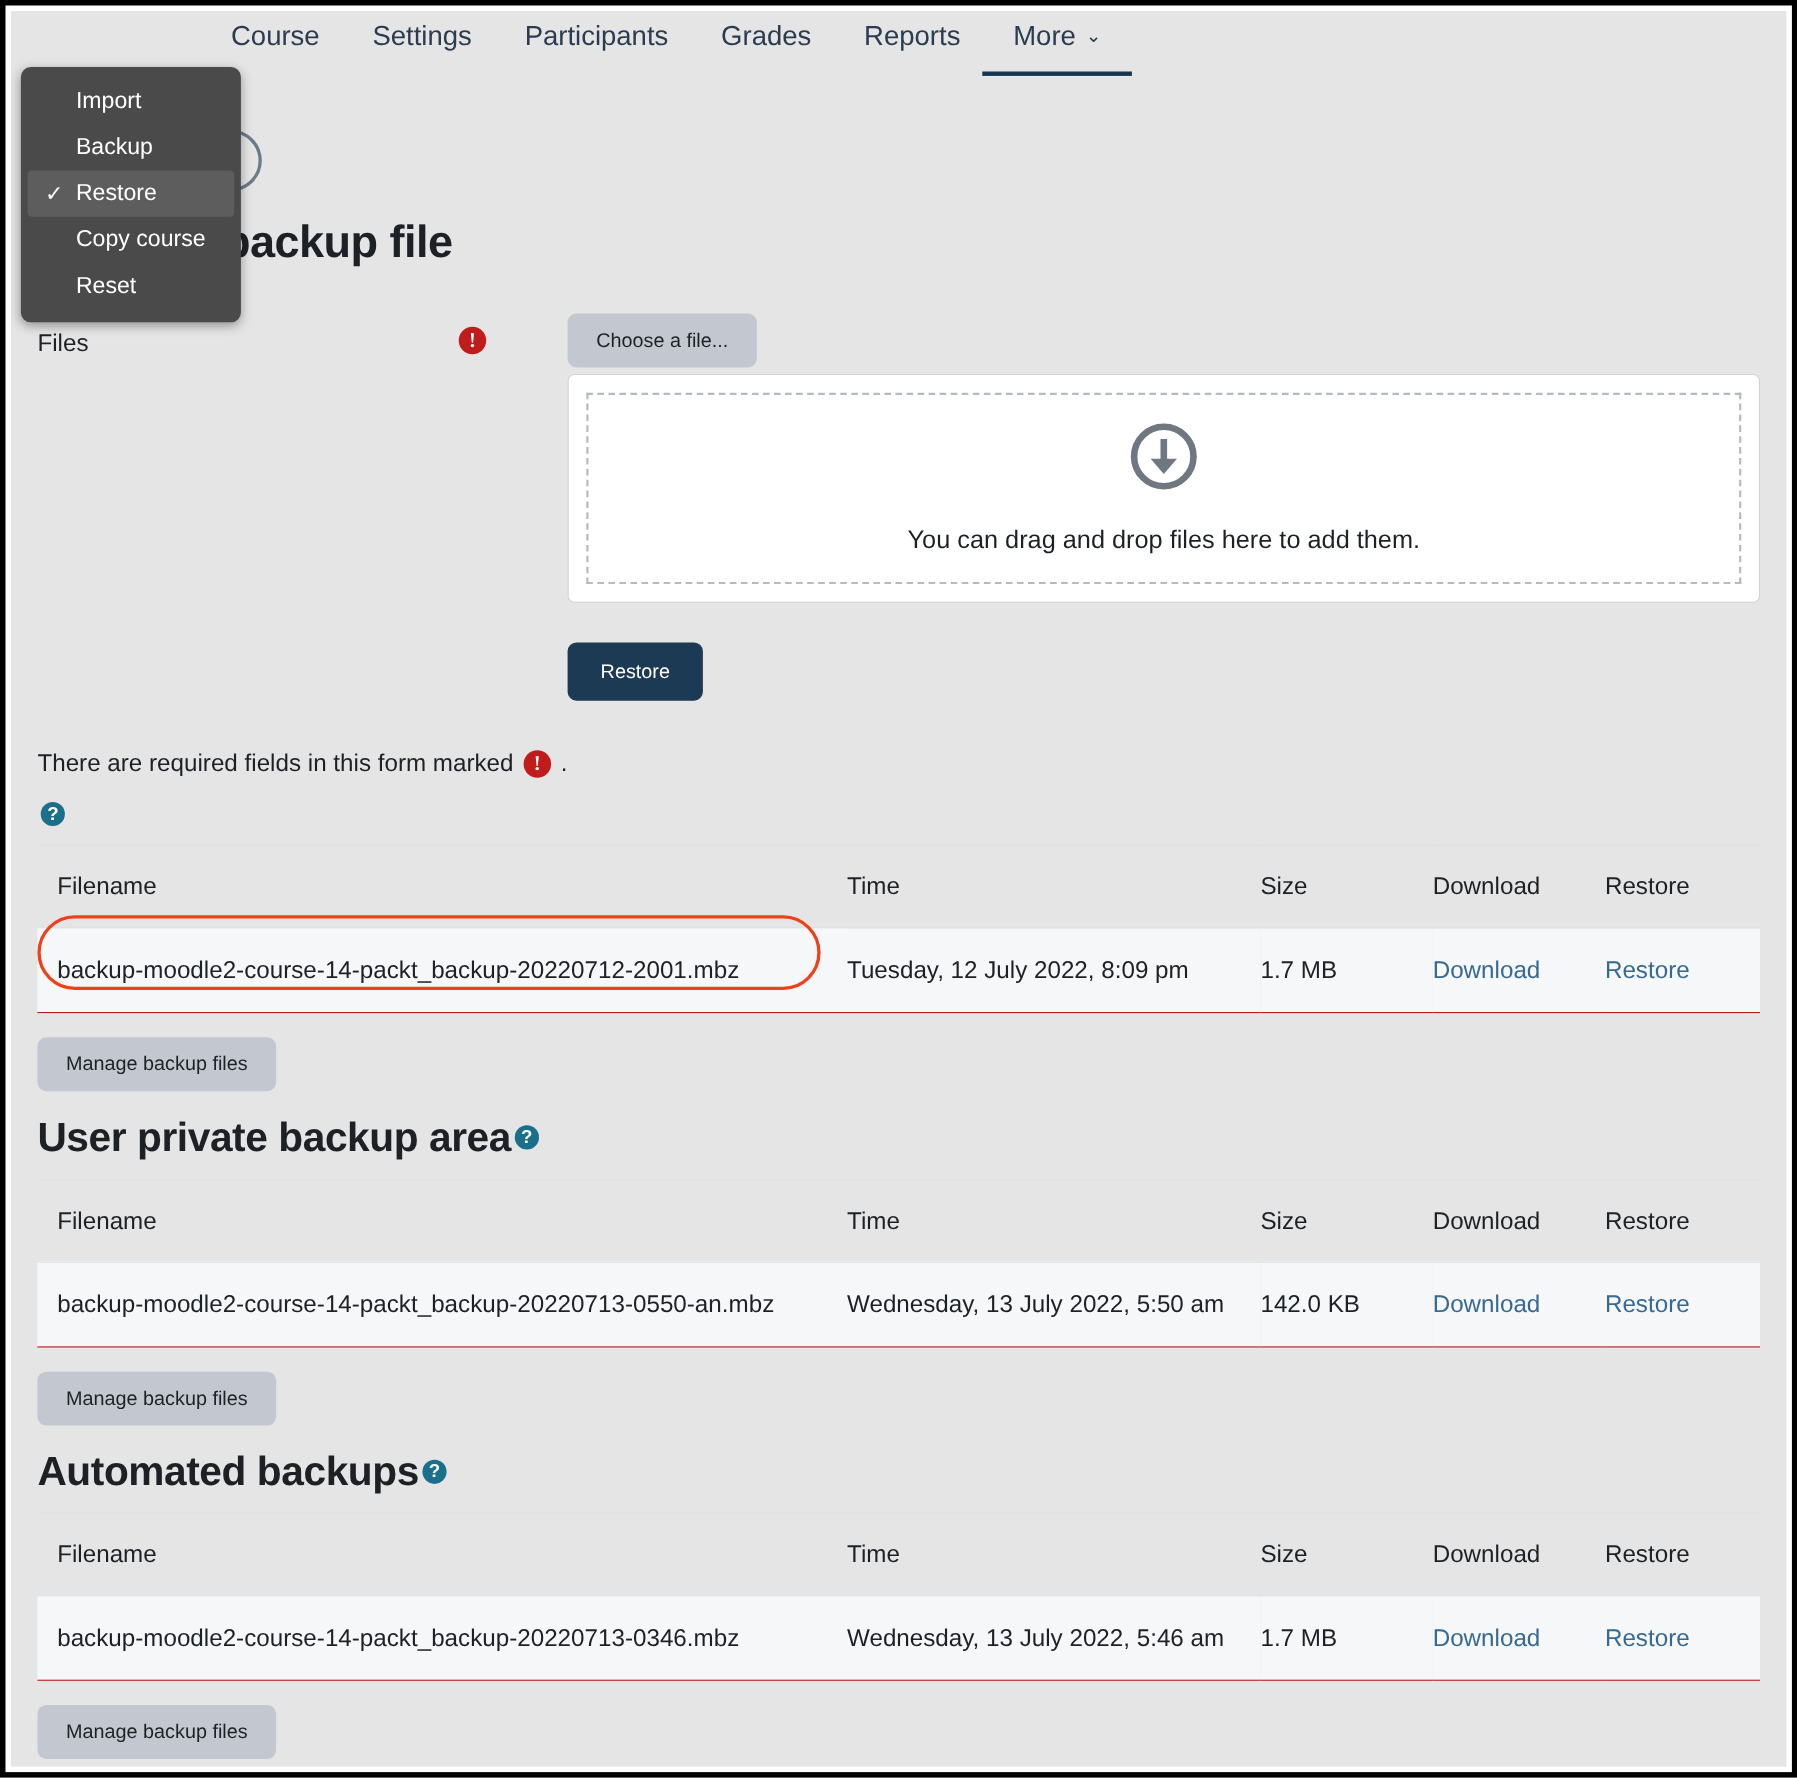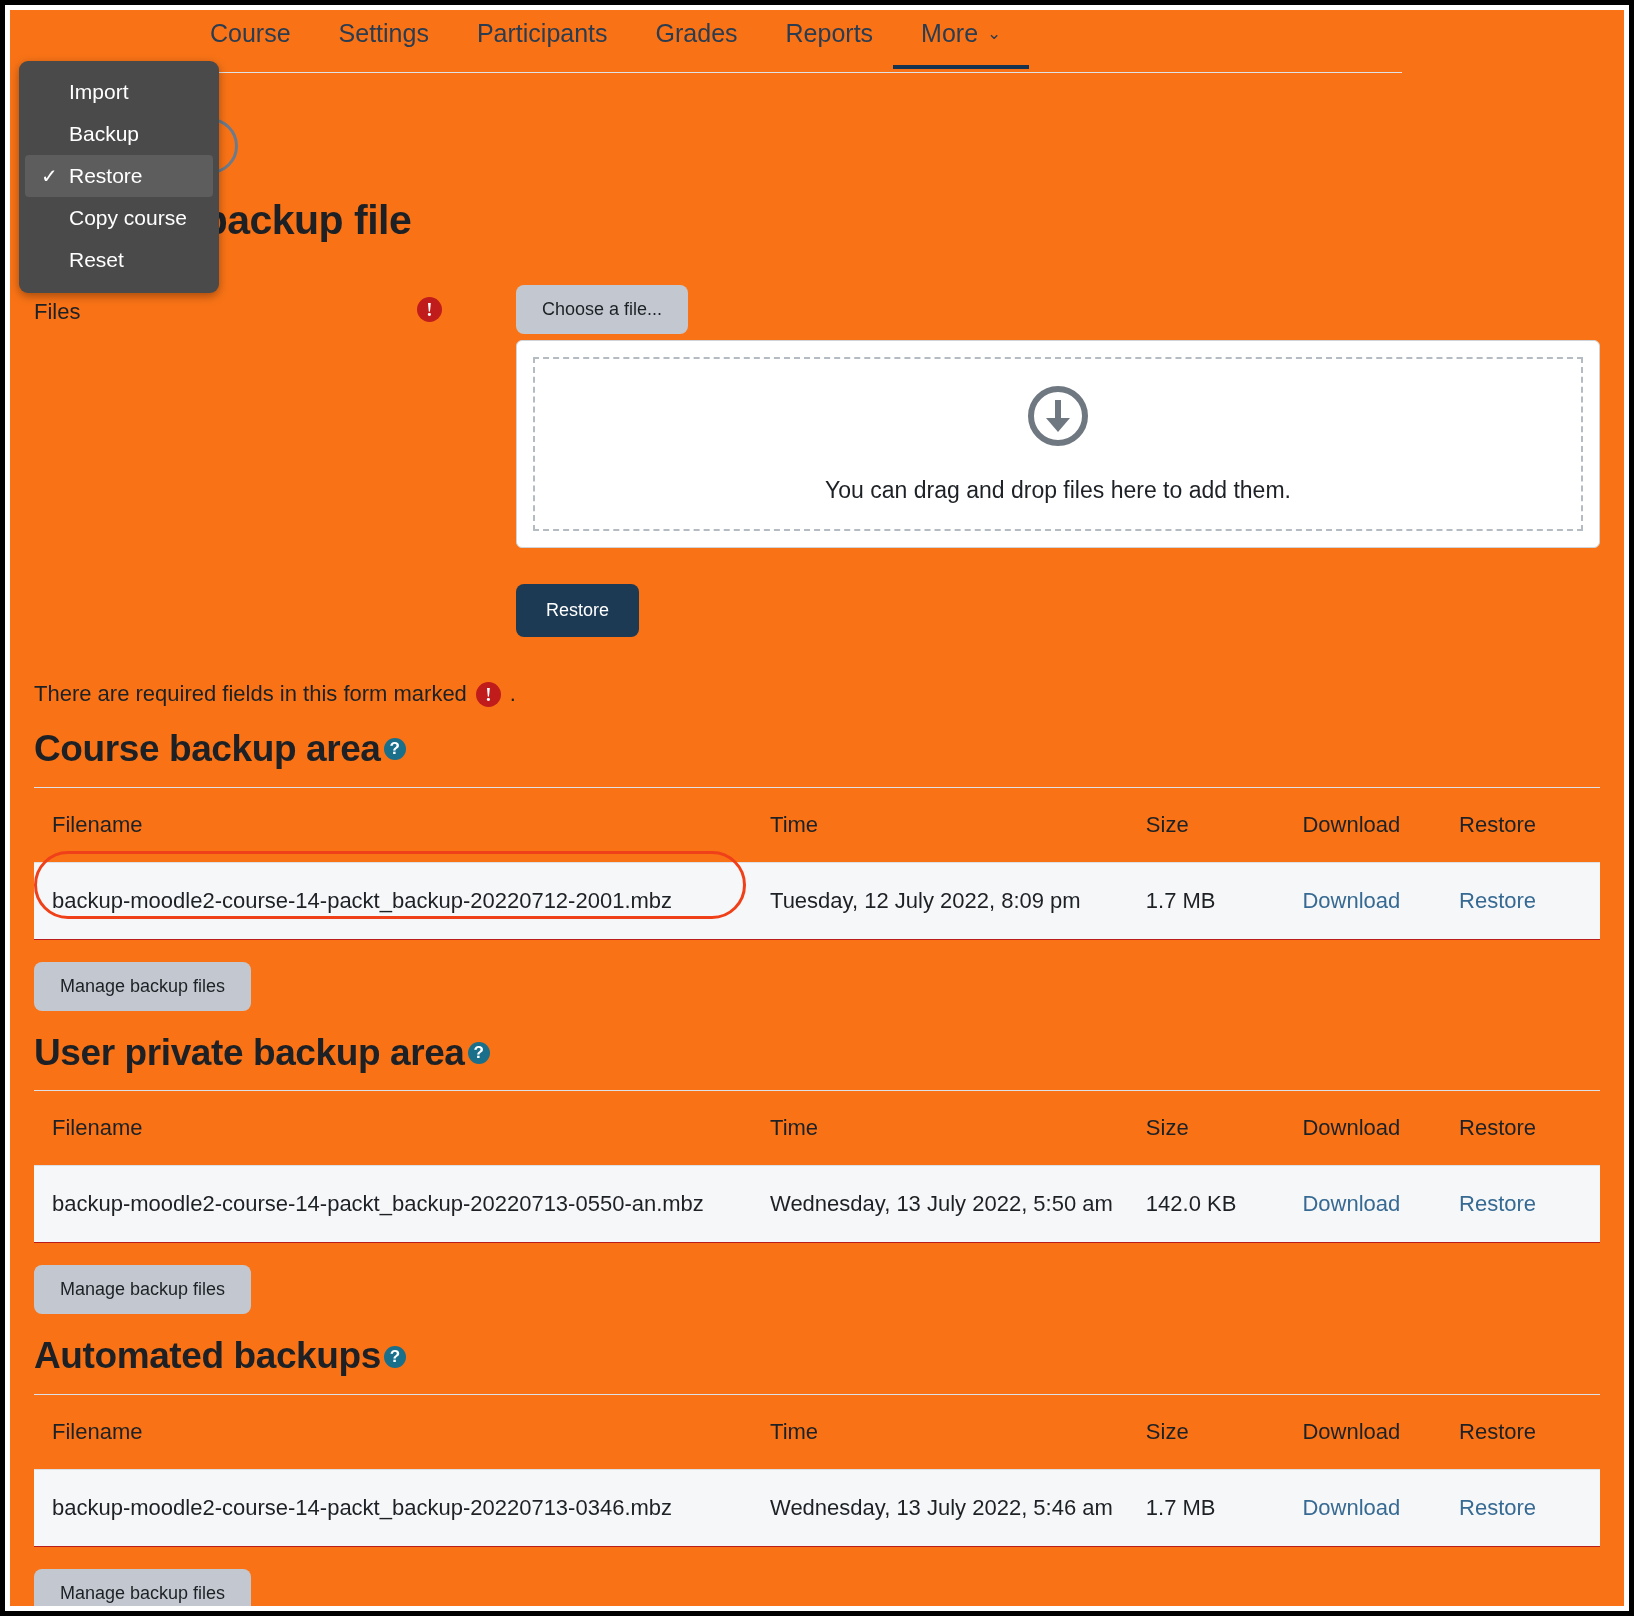--- a/index.html
+++ b/index.html
@@ -18,21 +18,21 @@
   .screen-frame {
     position: absolute;
     inset: 0;
     border: 5px solid #000000;
     background: #ffffff;
     overflow: hidden;
   }
   .page {
     position: absolute;
     inset: 5px;
-    background: #f97316;
+    background: #e5e5e5;
     overflow: hidden;
   }
 
   
   .navbar {
     position: relative;
     height: 62px;
     padding-left: 200px;
     display: flex;
     align-items: flex-start;
@@ -326,21 +326,20 @@
 
       <div class="required-note">
         <span>There are required fields in this form marked</span>
         <span class="req-icon">!</span>
         <span>.</span>
       </div>
 
       <div id="sections">
           <div>
             <h2 class="section-title">
-              <span>Course backup area</span>
               <span class="help-icon">?</span>
             </h2>
             <table class="backup-table">
               <thead>
                 <tr>
                   <th class="col-filename">Filename</th>
                   <th class="col-time">Time</th>
                   <th class="col-size">Size</th>
                   <th class="col-download">Download</th>
                   <th class="col-restore">Restore</th>

